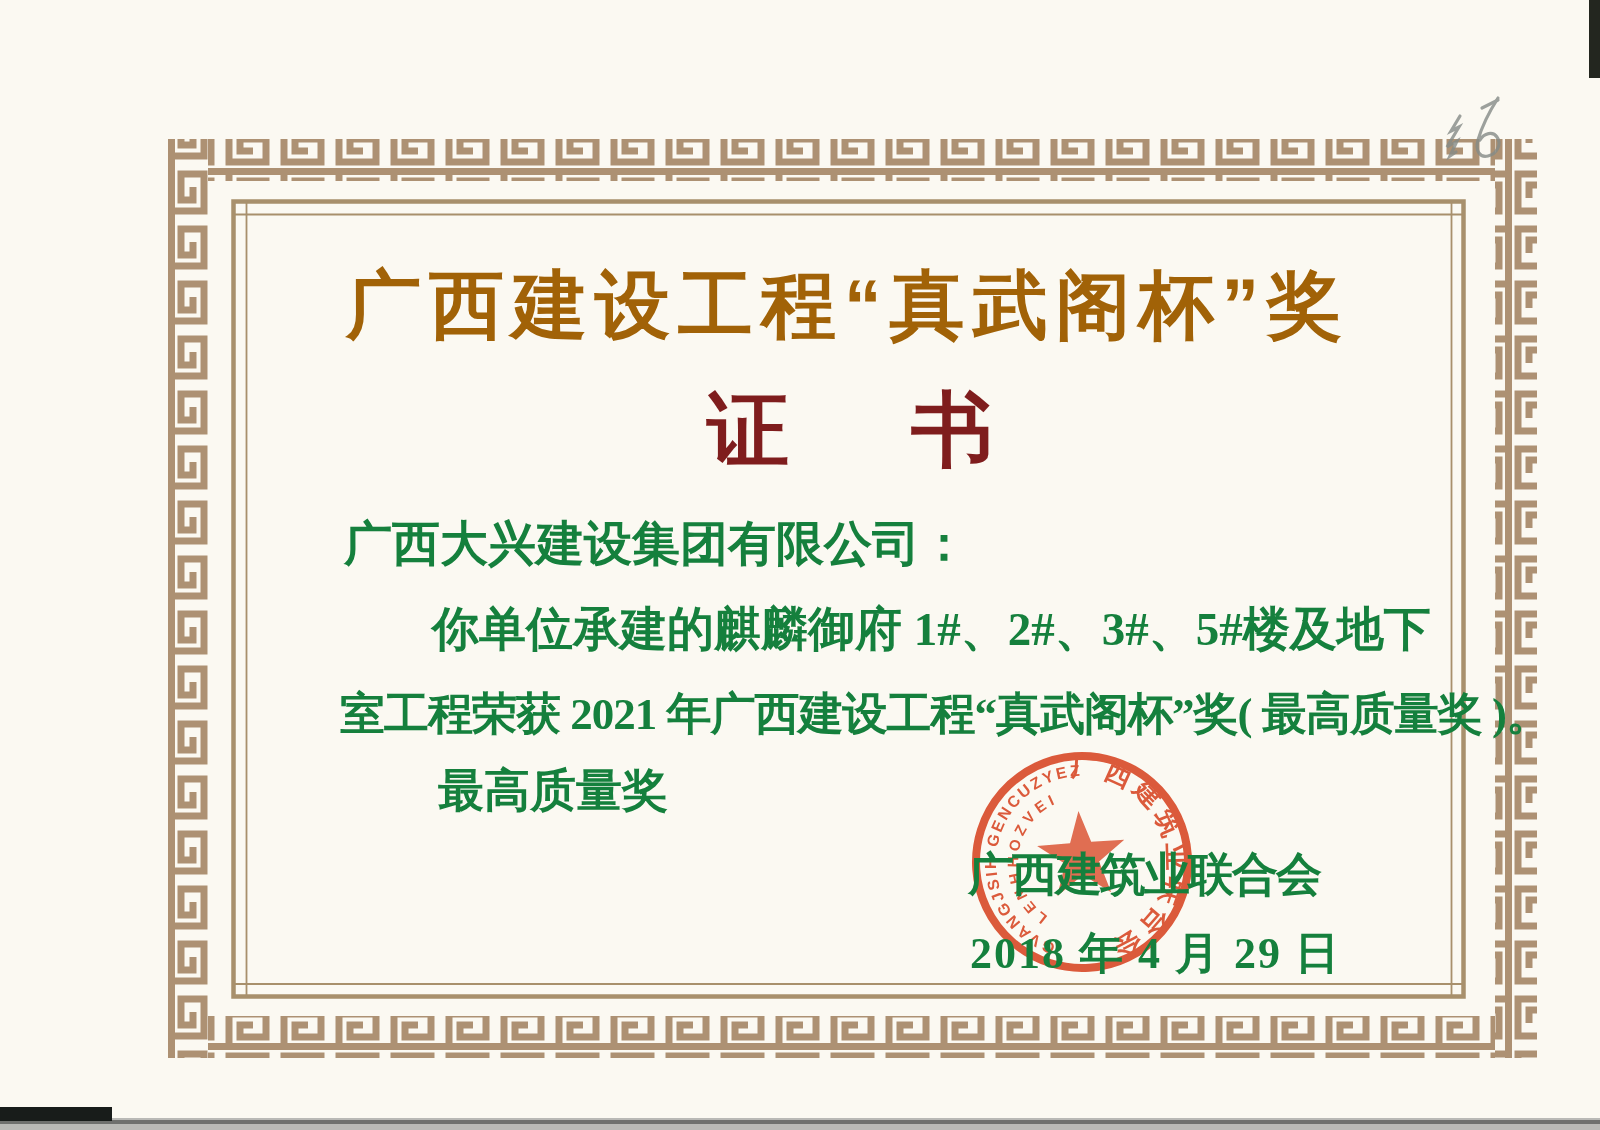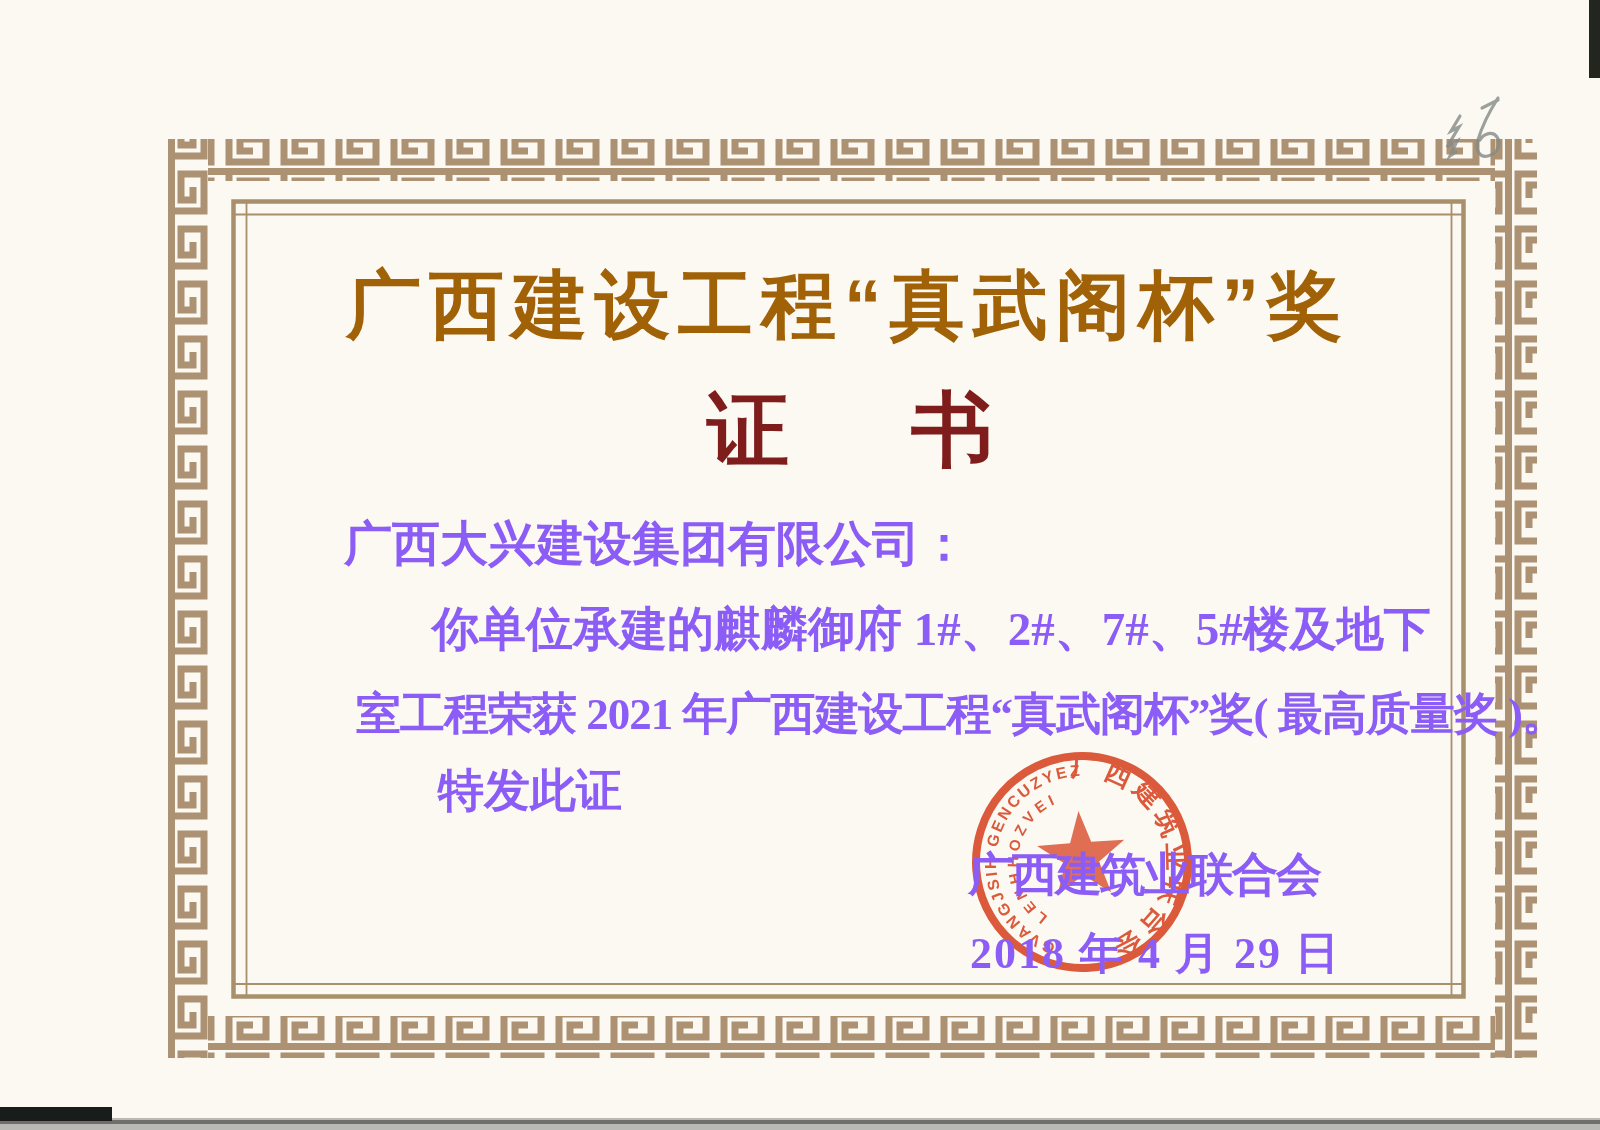--- a/index.html
+++ b/index.html
@@ -13,24 +13,24 @@
   .title-main{
     left:848px; top:256px; transform:translateX(-50%);
     font-family:"Liberation Sans", sans-serif; font-weight:700;
     font-size:75px; letter-spacing:8px; color:#a16207; z-index:3;
   }
   .title-sub{
     left:851px; top:376px; transform:translateX(-50%);
     font-family:"Liberation Sans", sans-serif; font-weight:700;
     font-size:82px; letter-spacing:2px; word-spacing:95px; color:#7f1d1d; z-index:3;
   }
-  .body-text{ color:#8b5cf6; z-index:4; }
+  .body-text{ color:#15803d; z-index:4; }
   .recipient{ left:344px; top:512px; font-size:48px; font-weight:600; }
   .body-line1{ left:432px; top:598px; font-size:47px; font-weight:600; }
-  .body-line2{ left:356px; top:684px; font-size:45px; font-weight:600; letter-spacing:-1px;text-align:center; }
+  .body-line2{ left:340px; top:684px; font-size:45px; font-weight:600; letter-spacing:-1px;text-align:center; }
   .closing{ left:438px; top:760px; font-size:46px; font-weight:700; }
   .issuer{ left:968px; top:844px; font-size:46px; font-weight:700; letter-spacing:-2px; }
   .dateline{ left:970px; top:924px; font-size:44px; font-weight:700; letter-spacing:2px; }
   .seal-svg{ position:absolute; left:964px; top:744px; z-index:3;
     mix-blend-mode:multiply; transform:rotate(-4deg); }
   .pencil-svg{ position:absolute; left:1430px; top:86px; z-index:5; }
   .artifact{ position:absolute; z-index:6; }
   .art-top-right{ left:1589px; top:0; width:11px; height:78px; background:#23261f; }
   .art-bottom-bar{ left:0; top:1107px; width:112px; height:14px; background:#181c1a; }
   .art-bottom-strip{ left:0; top:1118px; width:1600px; height:12px; background:#b9b9b6; }
@@ -90,23 +90,23 @@
     </text>
     <text font-family="Liberation Sans, sans-serif" font-size="15" font-weight="700" fill="#dd4e2d" letter-spacing="4.5">
       <textPath href="#sealArcInner" startOffset="10%">LENHHOZVEI</textPath>
     </text>
   </svg>
 
   <div class="abs title-main">广西建设工程“真武阁杯”奖</div>
   <div class="abs title-sub">证 书</div>
 
   <div class="abs body-text recipient">广西大兴建设集团有限公司：</div>
-  <div class="abs body-text body-line1">你单位承建的麒麟御府 1#、2#、7#、5#楼及地下</div>
+  <div class="abs body-text body-line1">你单位承建的麒麟御府 1#、2#、3#、5#楼及地下</div>
   <div class="abs body-text body-line2">室工程荣获 2021 年广西建设工程“真武阁杯”奖( 最高质量奖 )。</div>
-  <div class="abs body-text closing">特发此证</div>
+  <div class="abs body-text closing">最高质量奖</div>
 
   <div class="abs body-text issuer">广西建筑业联合会</div>
   <div class="abs body-text dateline">2018 年 4 月 29 日</div>
 
   <svg class="pencil-svg" width="92" height="92" viewBox="0 0 92 92" aria-label="16">
     <g stroke="#858b87" stroke-width="3.2" fill="none" opacity="0.8" stroke-linecap="round">
       <path d="M30,30 l-9,15 l8,-4 l-12,20 l10,-6 l-7,15 l6,-4"></path>
       <path d="M68,12 c-7,11 -16,28 -20,42 c-3,11 2,18 10,16 c9,-2 14,-12 9,-19 c-4,-6 -13,-4 -17,3"></path>
       <path d="M52,22 l16,-8"></path>
     </g>

